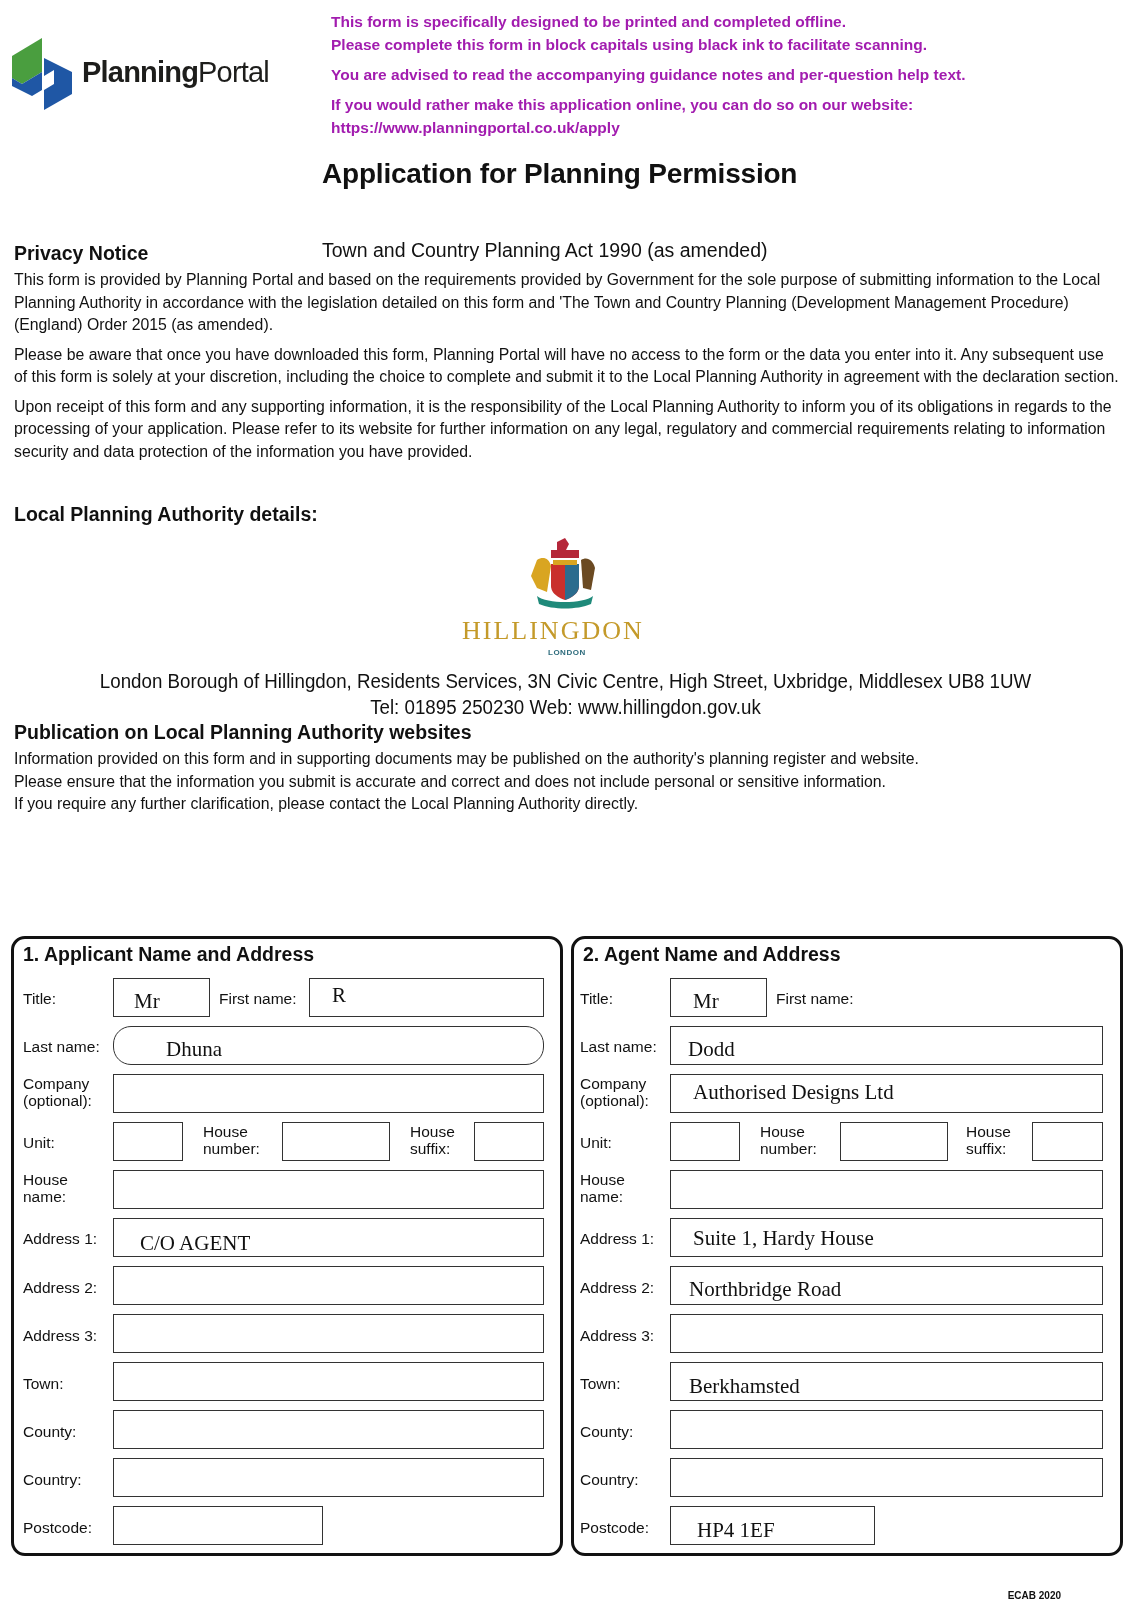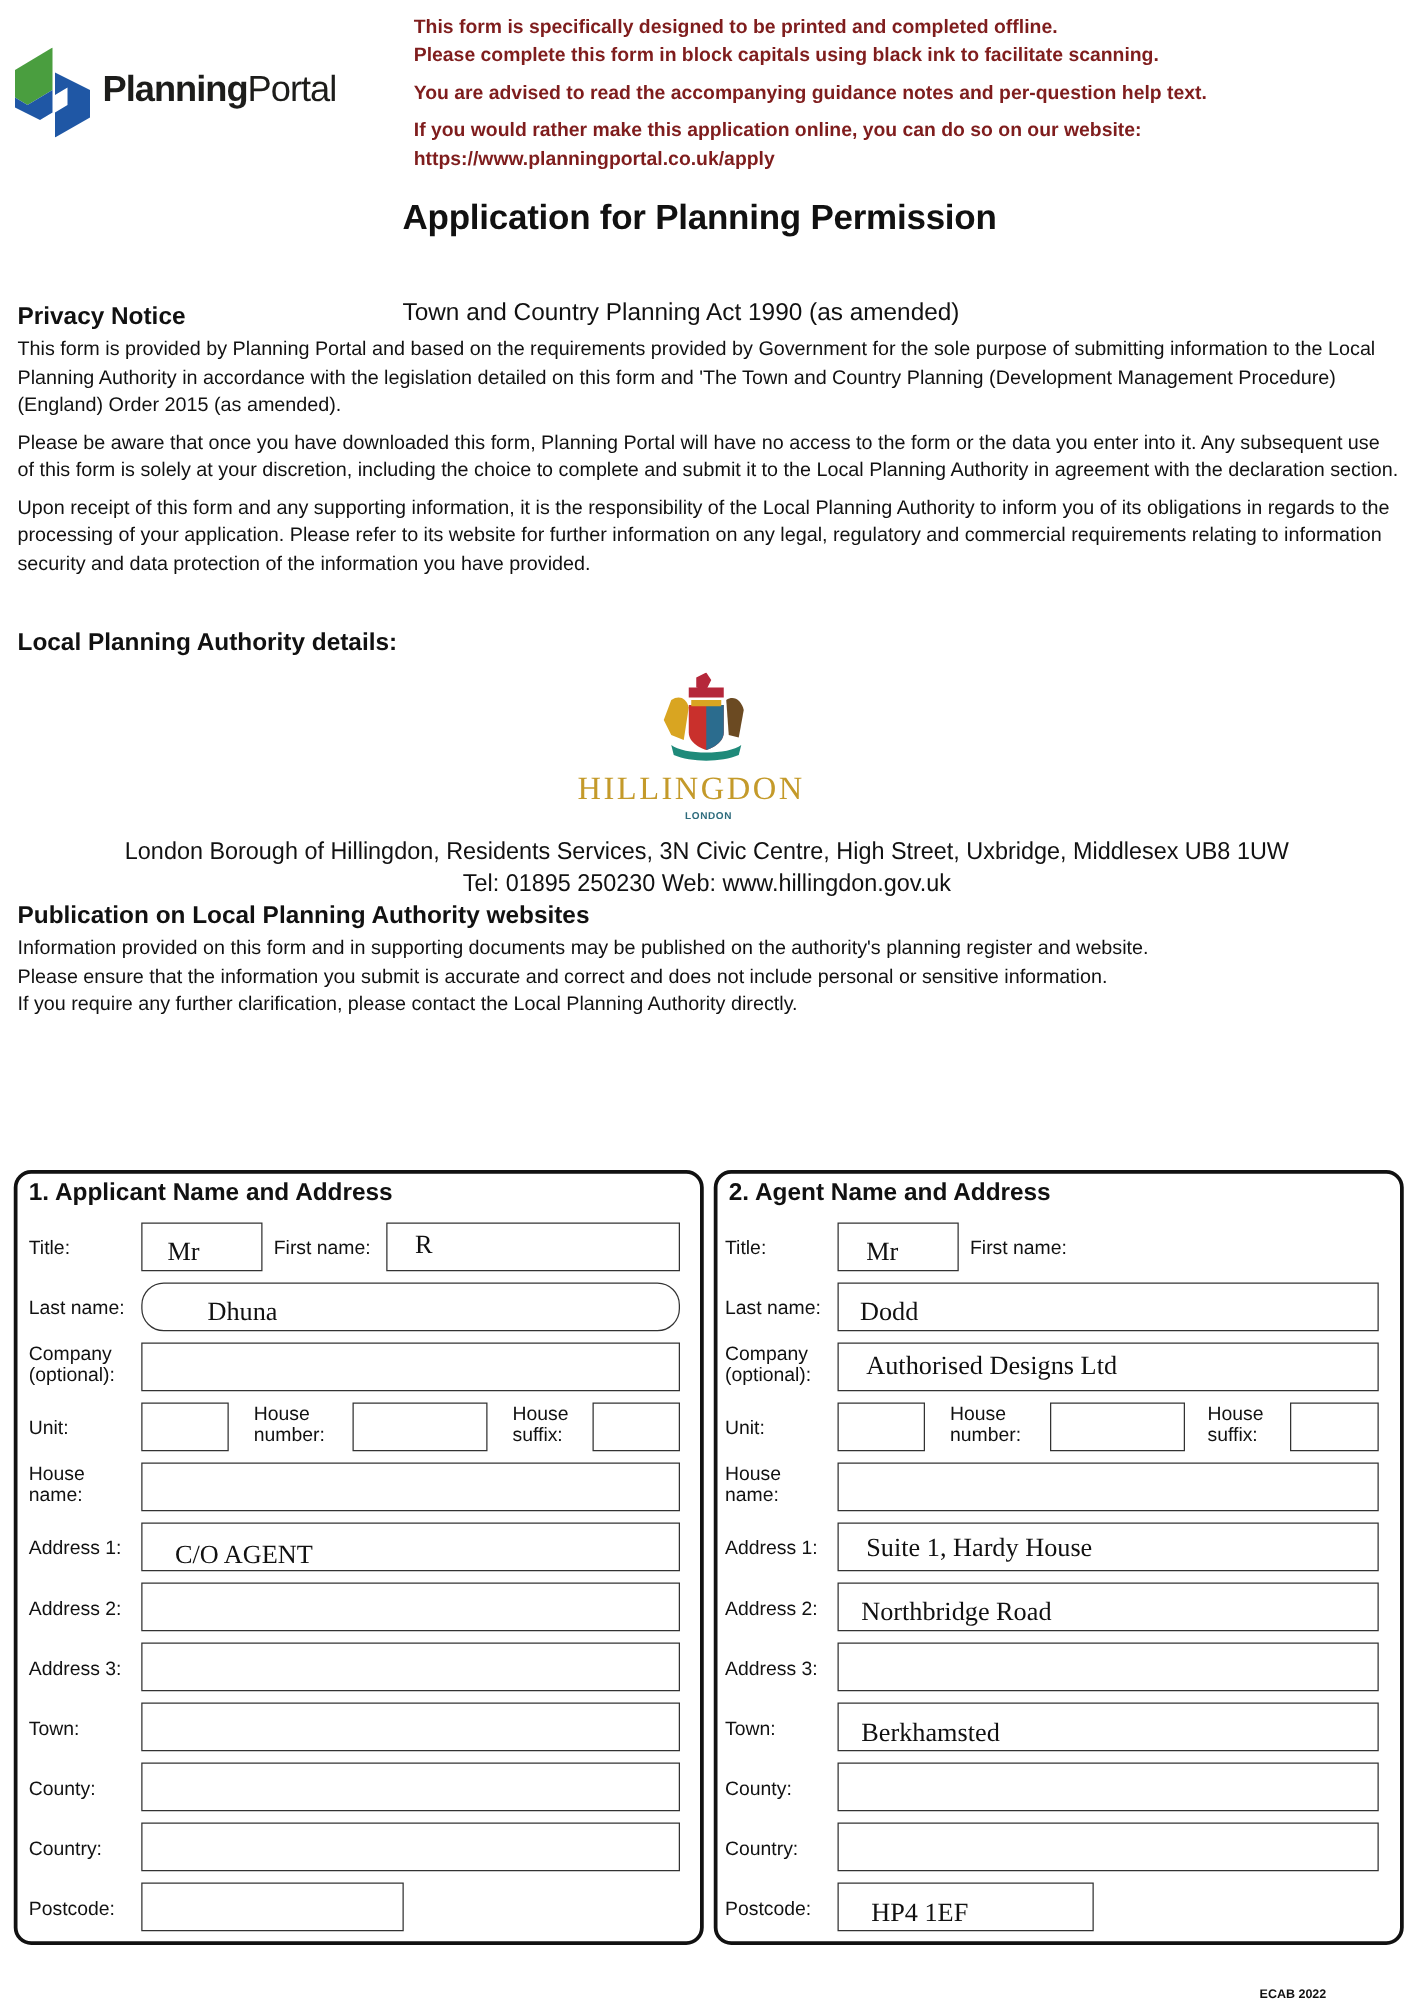--- a/index.html
+++ b/index.html
@@ -7,21 +7,21 @@
          font-family:"Liberation Sans", sans-serif; color:#111; }
   .abs { position:absolute; }
 
   
   .logo { left:12px; top:38px; width:270px; height:72px; }
   .logo-text { position:absolute; left:70px; top:18px; font-size:29px; letter-spacing:-0.8px; color:#1d1d1b; white-space:nowrap; }
   .logo-text b { font-weight:700; }
   .logo-text span.light { font-weight:400; }
 
   
-  .notice { left:331px; top:10px; width:780px; color:#7f1d1d; font-weight:700; font-size:15.5px; line-height:23px; }
+  .notice { left:331px; top:10px; width:780px; color:#a21caf; font-weight:700; font-size:15.5px; line-height:23px; }
   .notice p { margin:0; }
   .notice p.gap { margin-top:7px; }
 
   
   .title { left:322px; top:158px; font-size:28px; font-weight:700; letter-spacing:-0.2px; }
   .subtitle { left:322px; top:199px; font-size:19.5px;margin-top:40px; }
 
   
   .h2 { font-weight:700; font-size:19.5px; left:14px; }
   .para { left:14px; width:1105px; font-size:15.8px; line-height:22.5px; }
@@ -233,13 +233,13 @@
 
   <div class="lbl" style="left:6px;top:532px;">Country:</div>
   <div class="box" style="left:96px;top:519px;width:433px;"></div>
 
   <div class="lbl" style="left:6px;top:580px;">Postcode:</div>
   <div class="box" style="left:96px;top:567px;width:205px;">
       <span class="val" style="left:26px;top:11px;">HP4 1EF</span>
     </div>
 </div>
 
-<div class="abs footer">ECAB 2022</div>
+<div class="abs footer">ECAB 2020</div>
 
 </body></html>

